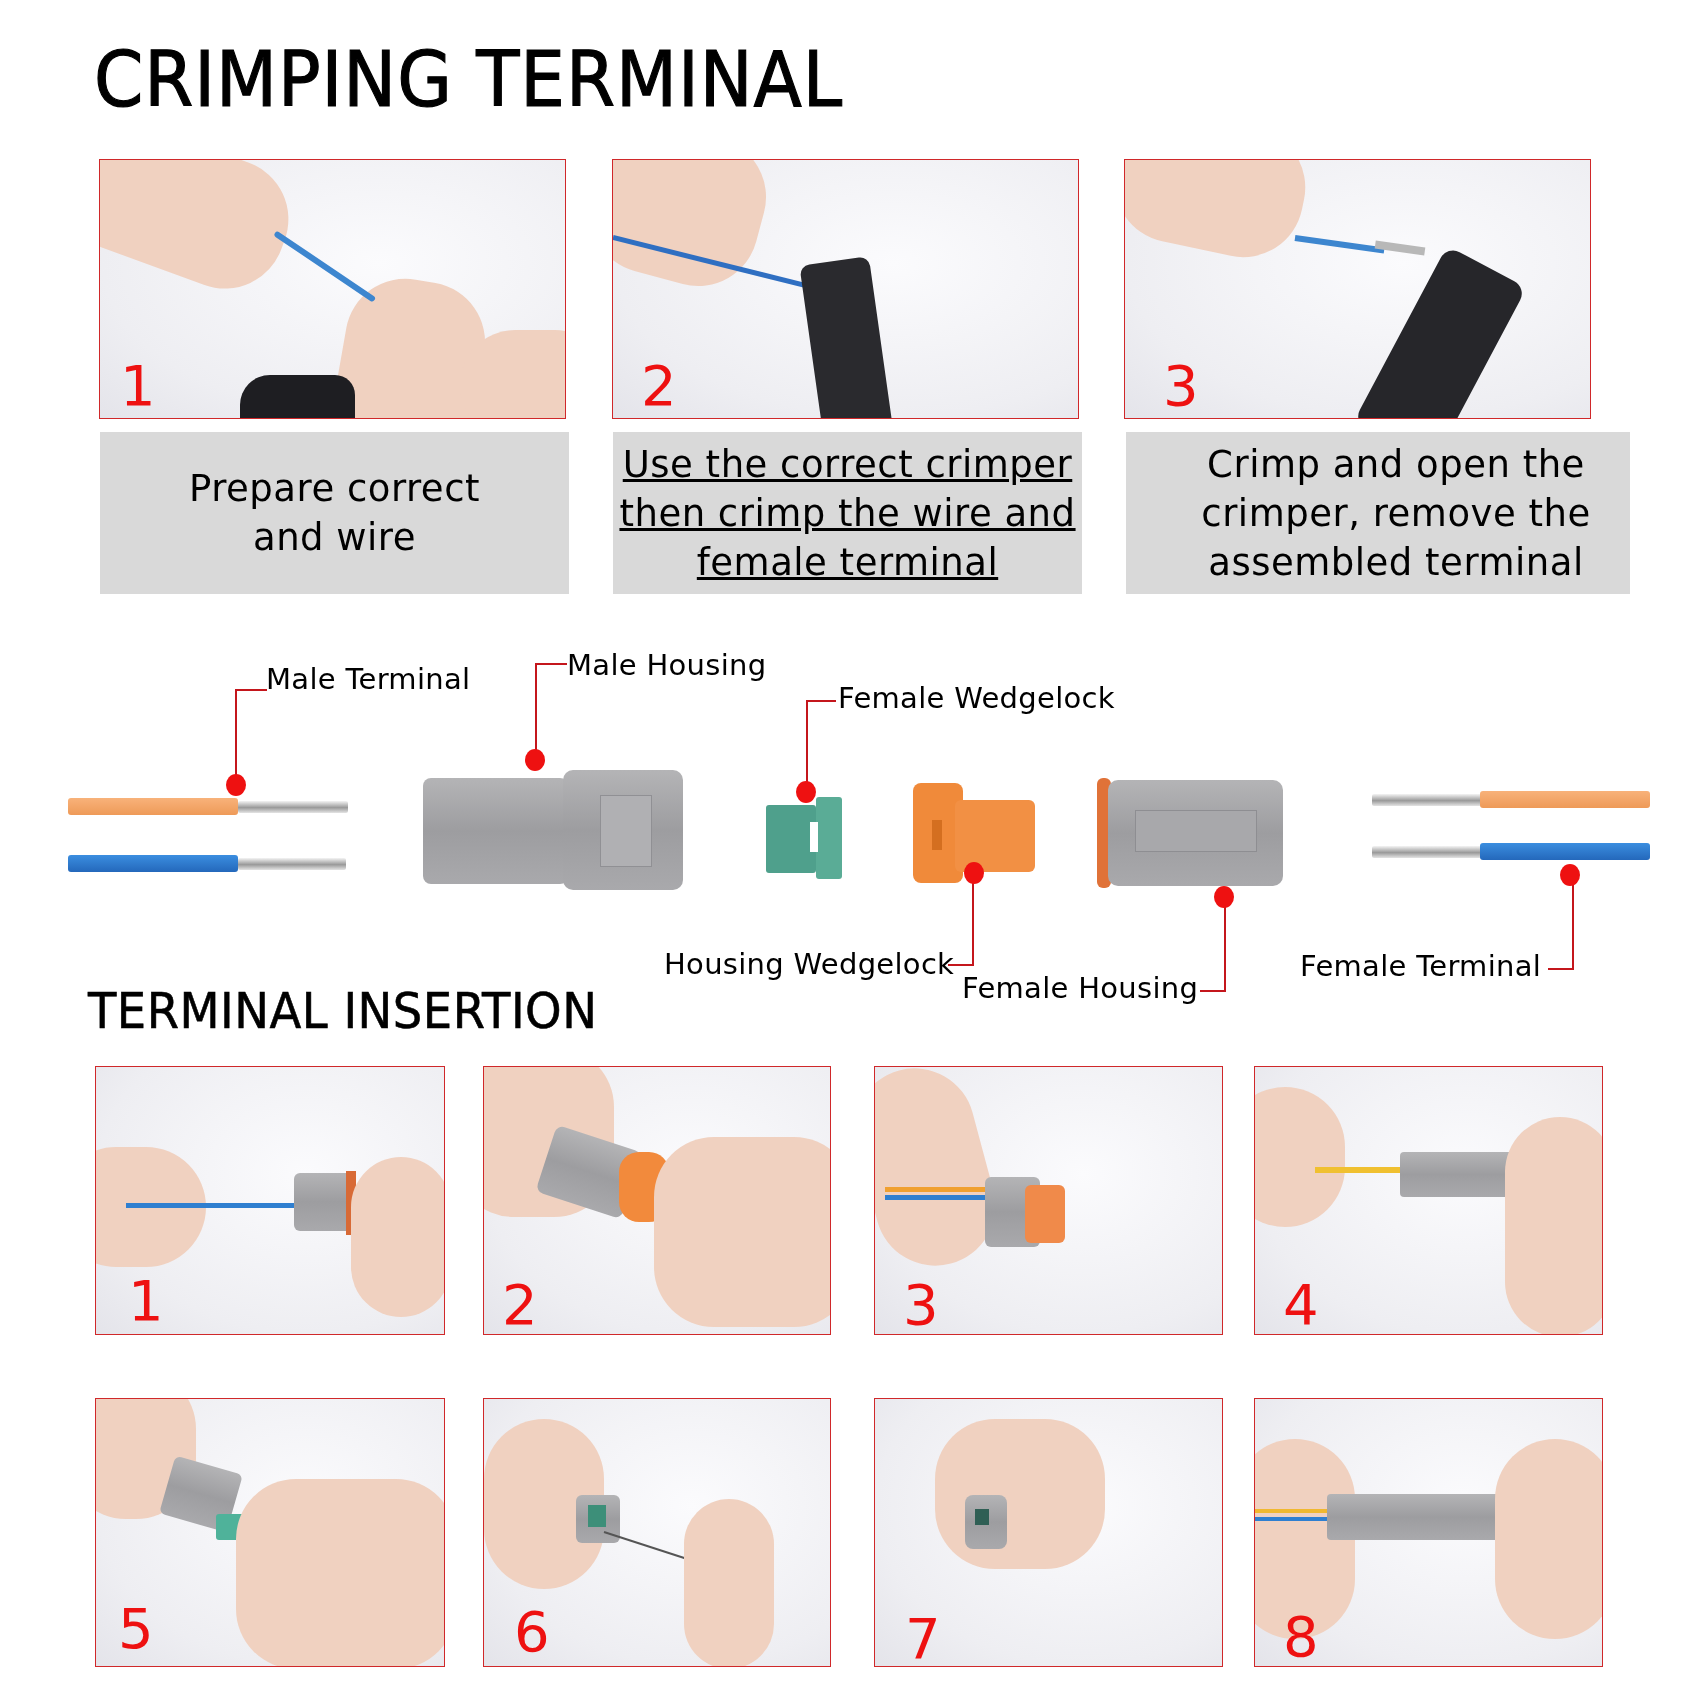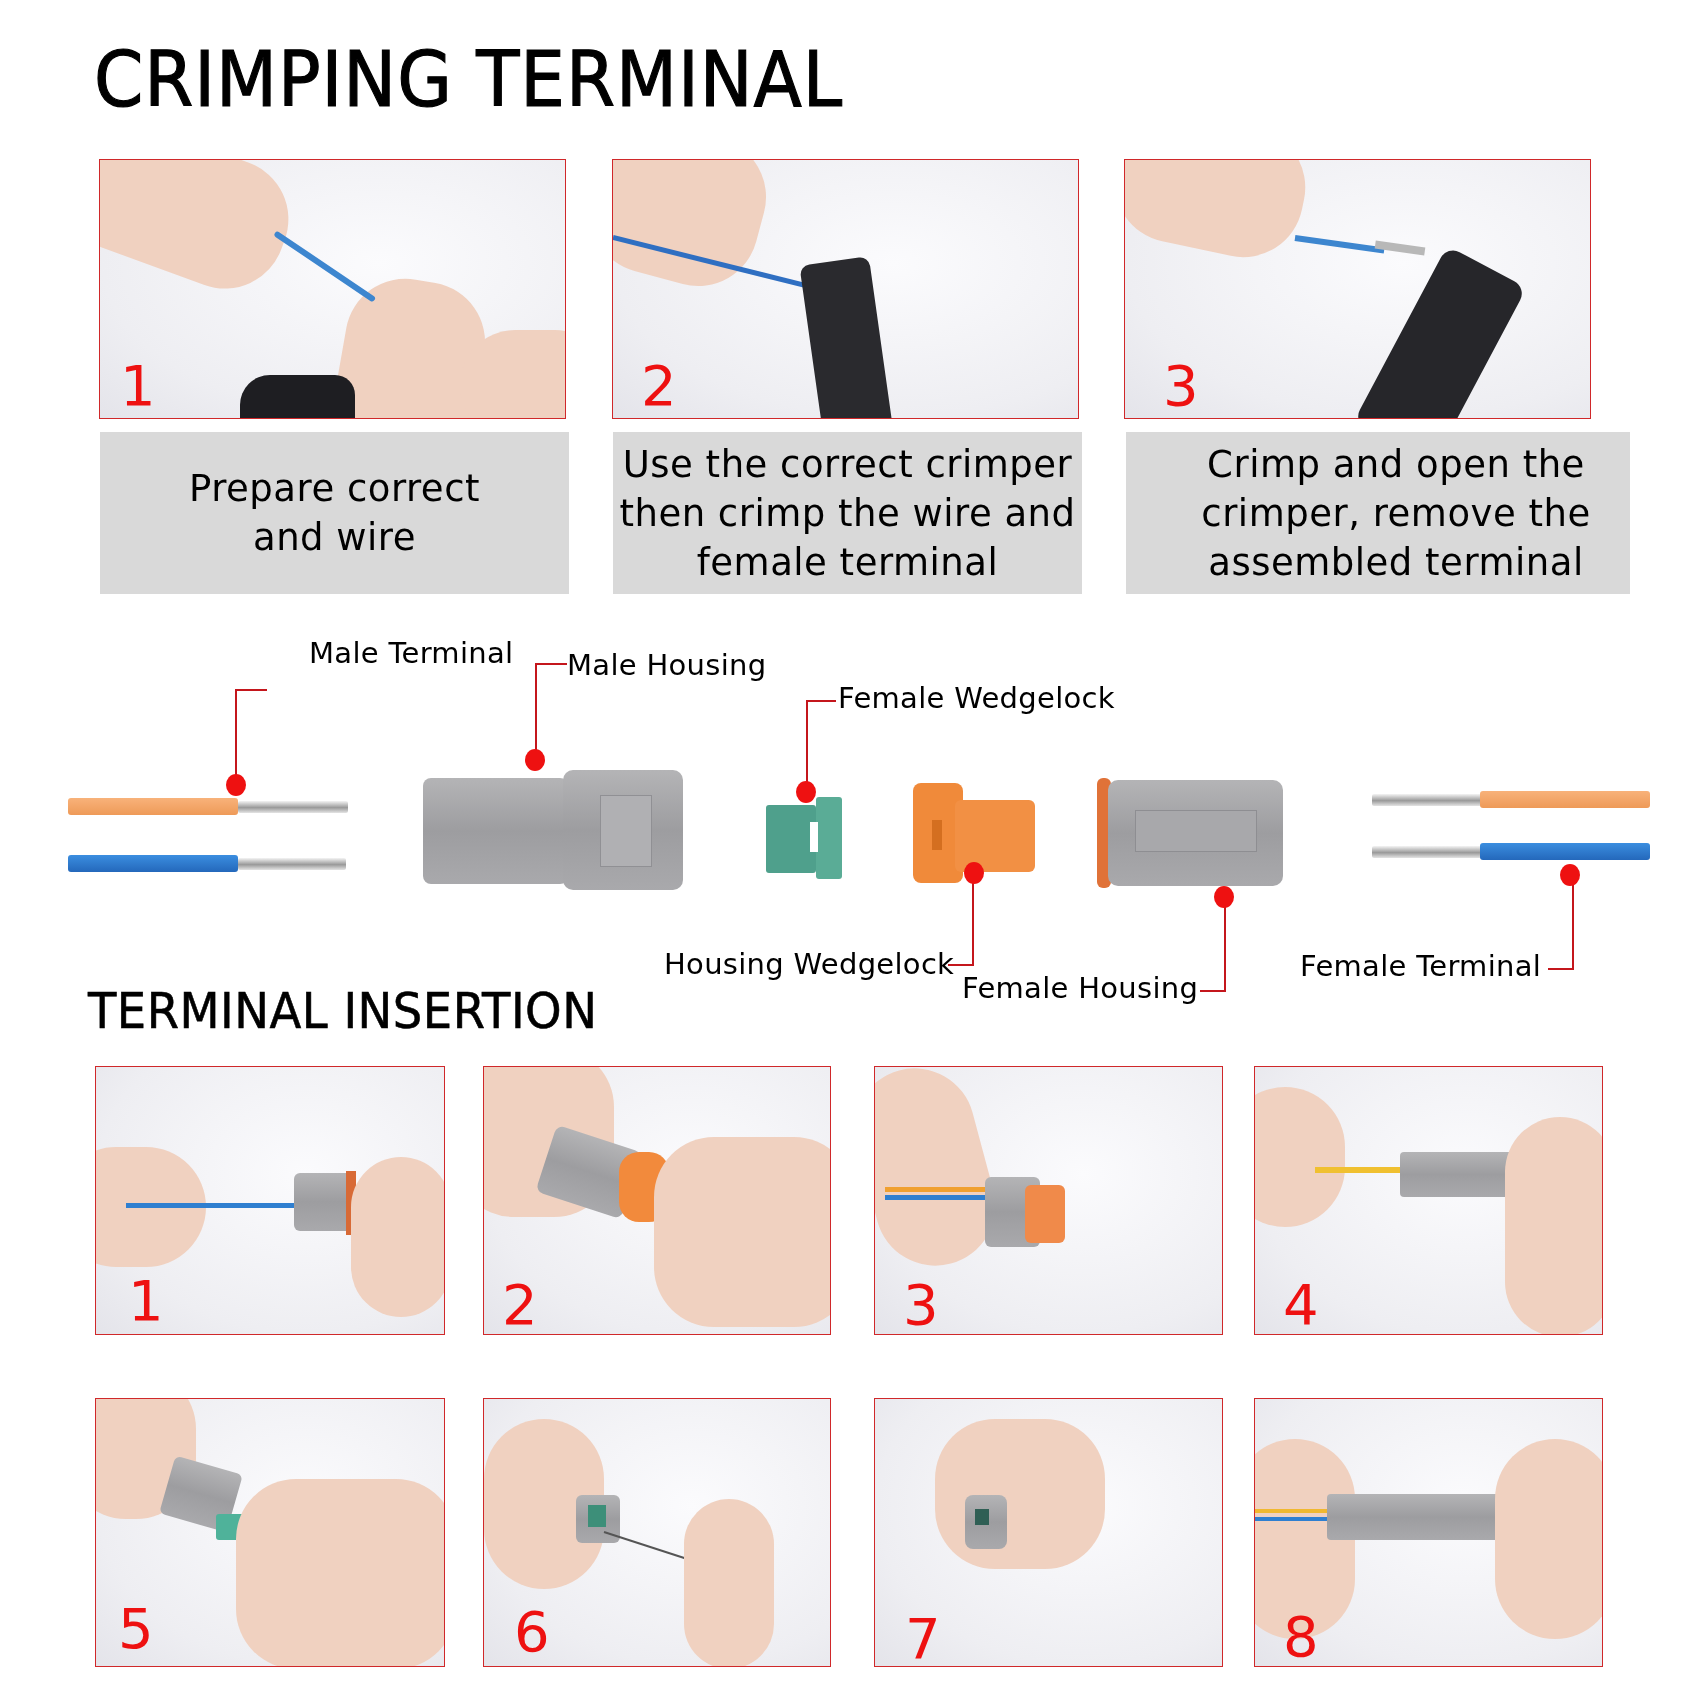--- a/index.html
+++ b/index.html
@@ -33,21 +33,21 @@
 </div>
 <div class="caption" style="left:100px;top:432px;width:469px;height:162px;">Prepare correct
 and wire</div>
 
 <div class="photo" style="left:612px;top:159px;width:467px;height:260px;">
   <div class="skin" style="left:-20px;top:-30px;width:170px;height:150px;transform:rotate(15deg);"></div>
   <div style="position:absolute;left:0;top:75px;width:230px;height:5px;background:#2f6fc2;transform:rotate(14deg);transform-origin:left center;"></div>
   <div style="position:absolute;left:200px;top:100px;width:70px;height:200px;background:#2a2a2e;border-radius:10px;transform:rotate(-8deg);"></div>
   <div class="stepnum" style="left:28px;top:198px;">2</div>
 </div>
-<div class="caption" style="left:613px;top:432px;width:469px;height:162px;">Use the correct crimper
+<div class="caption" style="left:613px;top:432px;width:469px;height:162px;text-decoration:underline;">Use the correct crimper
 then crimp the wire and
 female terminal</div>
 
 <div class="photo" style="left:1124px;top:159px;width:467px;height:260px;">
   <div class="skin" style="left:-10px;top:-40px;width:190px;height:130px;transform:rotate(12deg);"></div>
   <div style="position:absolute;left:170px;top:75px;width:90px;height:6px;background:#3d86cf;transform:rotate(8deg);transform-origin:left center;"></div>
   <div style="position:absolute;left:250px;top:84px;width:50px;height:8px;background:#b8b8b8;transform:rotate(8deg);"></div>
   <div style="position:absolute;left:270px;top:95px;width:90px;height:200px;background:#26262a;border-radius:14px;transform:rotate(28deg);"></div>
   <div class="stepnum" style="left:38px;top:198px;">3</div>
 </div>
@@ -56,21 +56,21 @@
 assembled terminal</div>
 
 <div>
   <div class="wire" style="left:68px;top:798px;width:170px;background:linear-gradient(#f8b27a,#ee9a58);"></div>
   <div class="pin" style="left:238px;top:801px;width:110px;"></div>
   <div class="wire" style="left:68px;top:855px;width:170px;background:linear-gradient(#3b8ee0,#2468bb);"></div>
   <div class="pin" style="left:238px;top:858px;width:108px;"></div>
 </div>
 <div class="leader" style="left:235px;top:689px;width:30px;height:93px;border-left-width:2px;border-top-width:2px;"></div>
 <div class="dot" style="left:226px;top:774px;"></div>
-<div class="label" style="left:266px;top:639px;margin-left:43px;">Male Terminal</div>
+<div class="label" style="left:266px;top:665px;">Male Terminal</div>
 
 <div>
   <div class="gray" style="position:absolute;left:423px;top:778px;width:145px;height:106px;border-radius:8px;"></div>
   <div class="gray" style="position:absolute;left:563px;top:770px;width:120px;height:120px;border-radius:10px;"></div>
   <div style="position:absolute;left:600px;top:795px;width:50px;height:70px;background:#b0b0b3;border:1px solid #909094;"></div>
 </div>
 <div class="leader" style="left:535px;top:663px;width:30px;height:95px;border-left-width:2px;border-top-width:2px;"></div>
 <div class="dot" style="left:525px;top:749px;"></div>
 <div class="label" style="left:567px;top:651px;">Male Housing</div>
 

